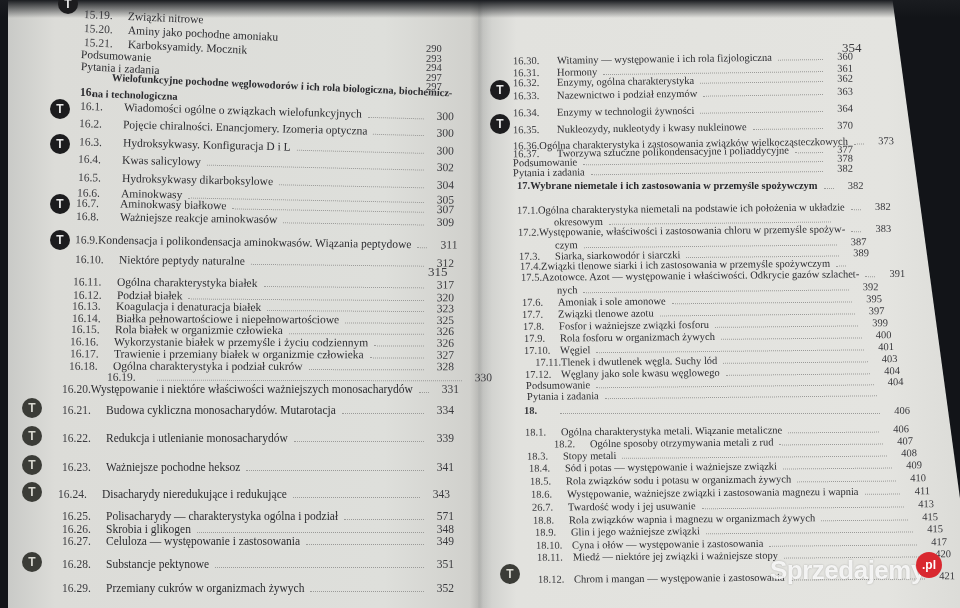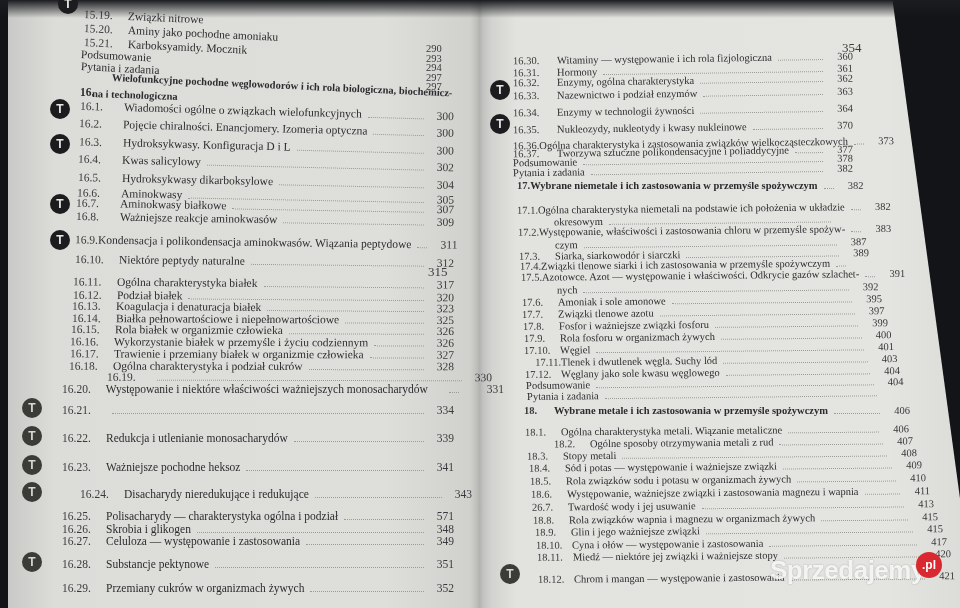--- a/index.html
+++ b/index.html
@@ -193,47 +193,48 @@
       <span class="num">16.18.</span>
       <span class="title">Ogólna charakterystyka i podział cukrów</span>
       <span class="dots"></span>
       <span class="pg">328</span>
     </div>
     <div class="toc-row" style="left: 82px; top: 371px; width: 385px; transform: rotate(0.1deg); margin-left: 25px;">
       <span class="num">16.19.</span>
       <span class="dots"></span>
       <span class="pg">330</span>
     </div>
-    <div class="toc-row" style="left: 62px; top: 383px; width: 392px; gap: 15px;">
+    <div class="toc-row" style="left: 62px; top: 383px; width: 392px;">
       <span class="num">16.20.</span>
       <span class="title">Występowanie i niektóre właściwości ważniejszych monosacharydów</span>
       <span class="dots"></span>
       <span class="pg">331</span>
     </div>
     <div class="toc-row" style="left: 62px; top: 404px; width: 392px;">
       <span class="num">16.21.</span>
+      <span class="title">Budowa cykliczna monosacharydów. Mutarotacja</span>
       <span class="dots"></span>
       <span class="pg">334</span>
     </div>
     <div class="badge faded" style="left: 22px; top: 398px;">T</div>
     <div class="toc-row" style="left: 62px; top: 432px; width: 392px;">
       <span class="num">16.22.</span>
       <span class="title">Redukcja i utlenianie monosacharydów</span>
       <span class="dots"></span>
       <span class="pg">339</span>
     </div>
     <div class="badge faded" style="left: 22px; top: 426px;">T</div>
     <div class="toc-row" style="left: 62px; top: 461px; width: 392px;">
       <span class="num">16.23.</span>
       <span class="title">Ważniejsze pochodne heksoz</span>
       <span class="dots"></span>
       <span class="pg">341</span>
     </div>
     <div class="badge faded" style="left: 22px; top: 455px;">T</div>
-    <div class="toc-row" style="left: 80px; top: 488px; width: 392px;">
+    <div class="toc-row" style="left: 58px; top: 488px; width: 392px;">
       <span class="num">16.24.</span>
       <span class="title">Disacharydy nieredukujące i redukujące</span>
       <span class="dots"></span>
       <span class="pg">343</span>
     </div>
     <div class="badge faded" style="left: 22px; top: 482px;">T</div>
     <div class="toc-row" style="left: 62px; top: 510px; width: 392px;">
       <span class="num">16.25.</span>
       <span class="title">Polisacharydy — charakterystyka ogólna i podział</span>
       <span class="dots"></span>
@@ -431,21 +432,20 @@
       <span class="pg">404</span>
     </div>
     <div class="toc-row" style="left: 527px; top: 389px; width: 380px; font-size: 10.5px; transform: rotate(-0.6deg);">
       <span class="num" style="width: 0px;"></span>
       <span class="title">Pytania i zadania</span>
       <span class="dots"></span>
       <span class="pg"></span>
     </div>
     <div class="toc-row" style="left: 524px; top: 405px; width: 386px; font-size: 10.5px;">
       <span class="num chap" style="width: 30px;">18.</span>
-      <span class="title chap">Wybrane metale i ich zastosowania w przemyśle spożywczym</span>
       <span class="dots"></span>
       <span class="pg">406</span>
     </div>
     <div class="toc-row" style="left: 525px; top: 425px; width: 384px; font-size: 10.5px; transform: rotate(-0.5deg);">
       <span class="num" style="width: 36px;">18.1.</span>
       <span class="title">Ogólna charakterystyka metali. Wiązanie metaliczne</span>
       <span class="dots"></span>
       <span class="pg">406</span>
     </div>
     <div class="toc-row" style="left: 526px; top: 437px; width: 387px; font-size: 10.5px; transform: rotate(-0.5deg);">

